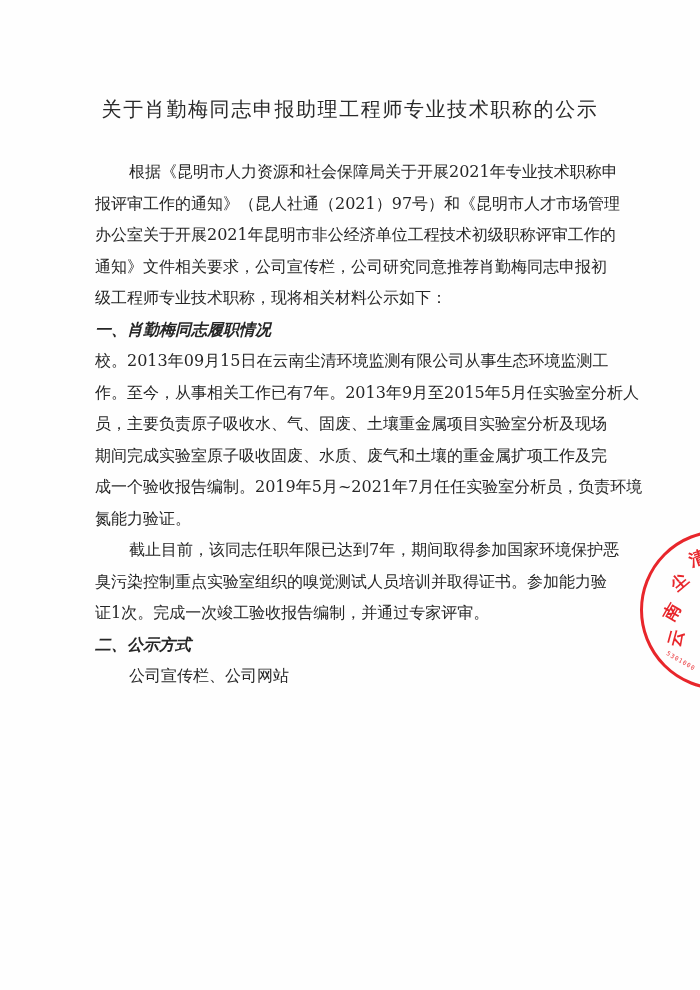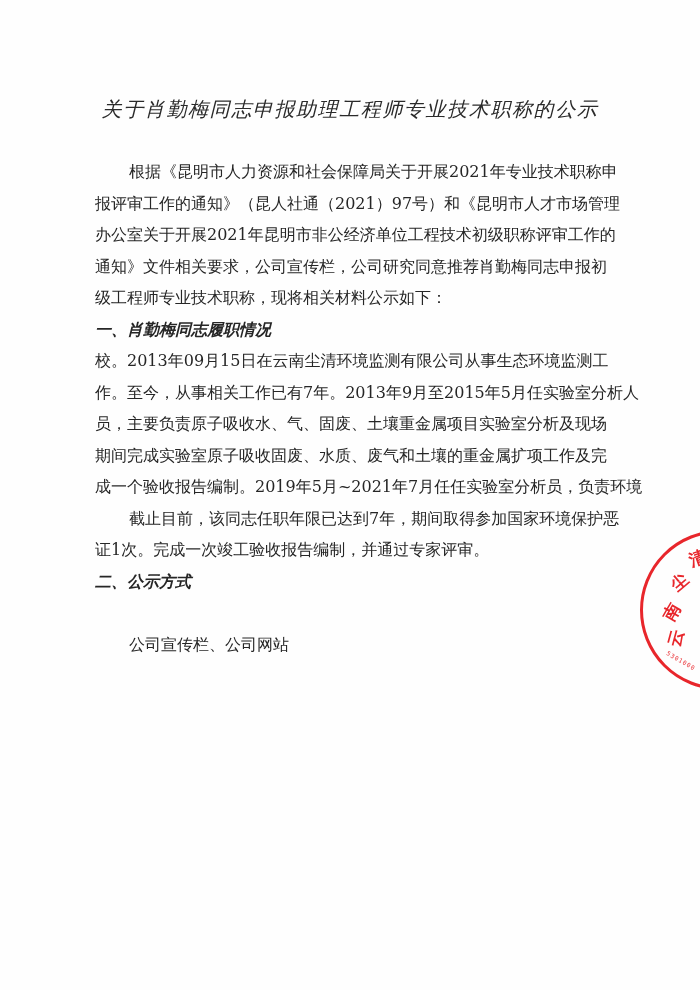--- a/index.html
+++ b/index.html
@@ -25,21 +25,20 @@
     .title {
       position: absolute;
       left: 0;
       top: 96px;
       width: 700px;
       text-align: center;
       font-family: "DejaVu Sans", "Liberation Sans", sans-serif;
       font-size: 20px;
       letter-spacing: 1.6px;
       color: #2a2a2a;
-      font-style: italic;
     }
     .body-text {
       position: absolute;
       left: 95px;
       width: 520px;
       font-size: 16px;
       line-height: 31.5px;
       color: #262626;
     }
     .line {
@@ -49,21 +48,20 @@
     }
     .indent { padding-left: 34px; }
     .heading {
       font-family: "DejaVu Sans", "Liberation Sans", sans-serif;
       font-weight: bold;
       font-size: 16px;
       font-style: italic;
     }
     .plain-sans {
       font-family: "DejaVu Sans", "Liberation Sans", sans-serif;
-      margin-top: 32px;
     }
     .stamp {
       position: absolute;
       left: 640px;
       top: 530px;
       width: 160px;
       height: 160px;
       border: 3px solid #e8262b;
       border-radius: 50%;
       box-sizing: border-box;
@@ -98,22 +96,24 @@
     <span class="line">通知》文件相关要求，公司宣传栏，公司研究同意推荐肖勤梅同志申报初</span>
     <span class="line">级工程师专业技术职称，现将相关材料公示如下：</span>
 
     <span class="line heading">一、肖勤梅同志履职情况</span>
 
     <span class="line">校。2013年09月15日在云南尘清环境监测有限公司从事生态环境监测工</span>
     <span class="line">作。至今，从事相关工作已有7年。2013年9月至2015年5月任实验室分析人</span>
     <span class="line">员，主要负责原子吸收水、气、固废、土壤重金属项目实验室分析及现场</span>
     <span class="line">期间完成实验室原子吸收固废、水质、废气和土壤的重金属扩项工作及完</span>
     <span class="line">成一个验收报告编制。2019年5月~2021年7月任任实验室分析员，负责环境</span>
+    <span class="line">氮能力验证。</span>
 
     <span class="line indent">截止目前，该同志任职年限已达到7年，期间取得参加国家环境保护恶</span>
+    <span class="line">臭污染控制重点实验室组织的嗅觉测试人员培训并取得证书。参加能力验</span>
     <span class="line">证1次。完成一次竣工验收报告编制，并通过专家评审。</span>
 
     <span class="line heading">二、公示方式</span>
     <span class="line indent plain-sans">公司宣传栏、公司网站</span>
   </div>
 
   <div class="stamp">
     <span class="stamp-text" style="left:24px; top:96px; transform:rotate(-75deg);">云</span>
     <span class="stamp-text" style="left:20px; top:70px; transform:rotate(-60deg);">南</span>
     <span class="stamp-text" style="left:28px; top:40px; transform:rotate(-40deg);">尘</span>

